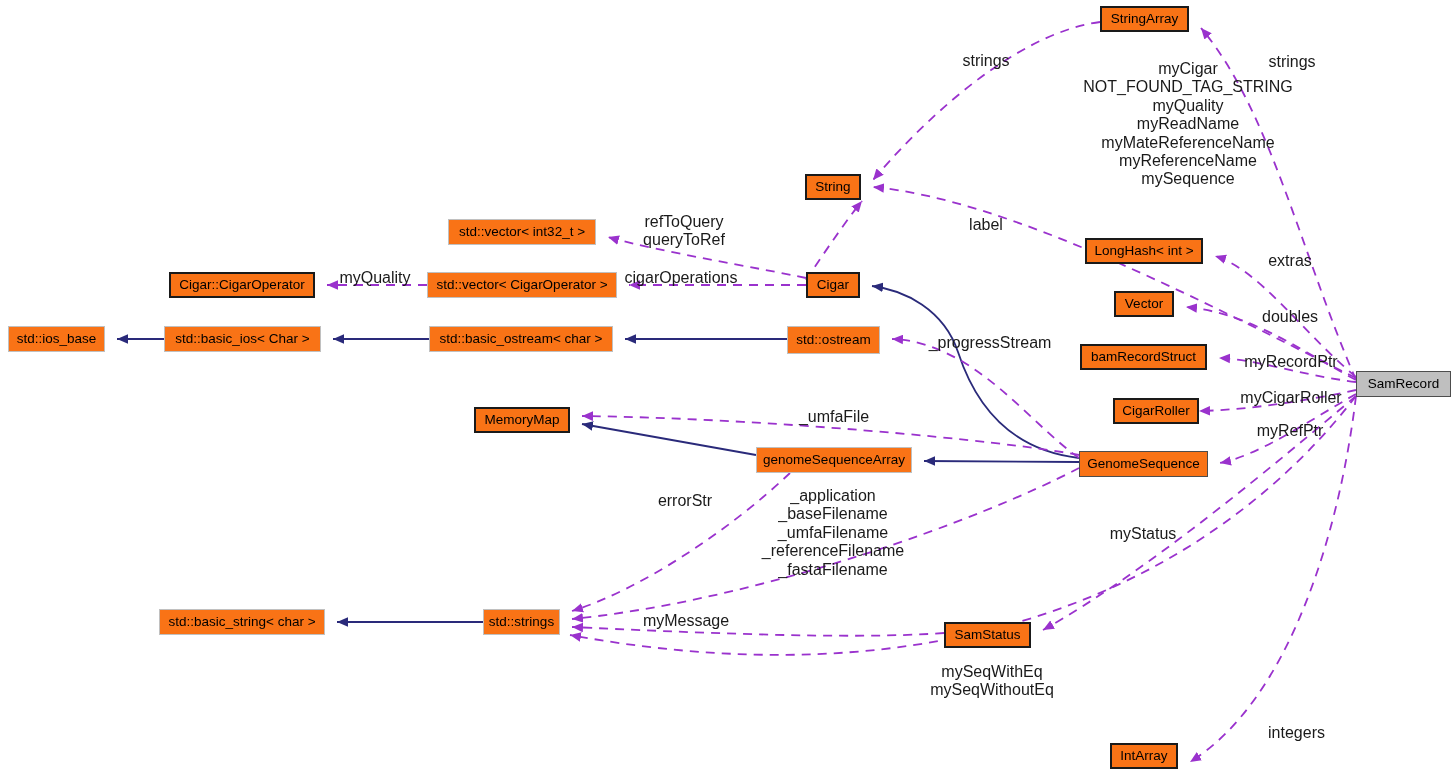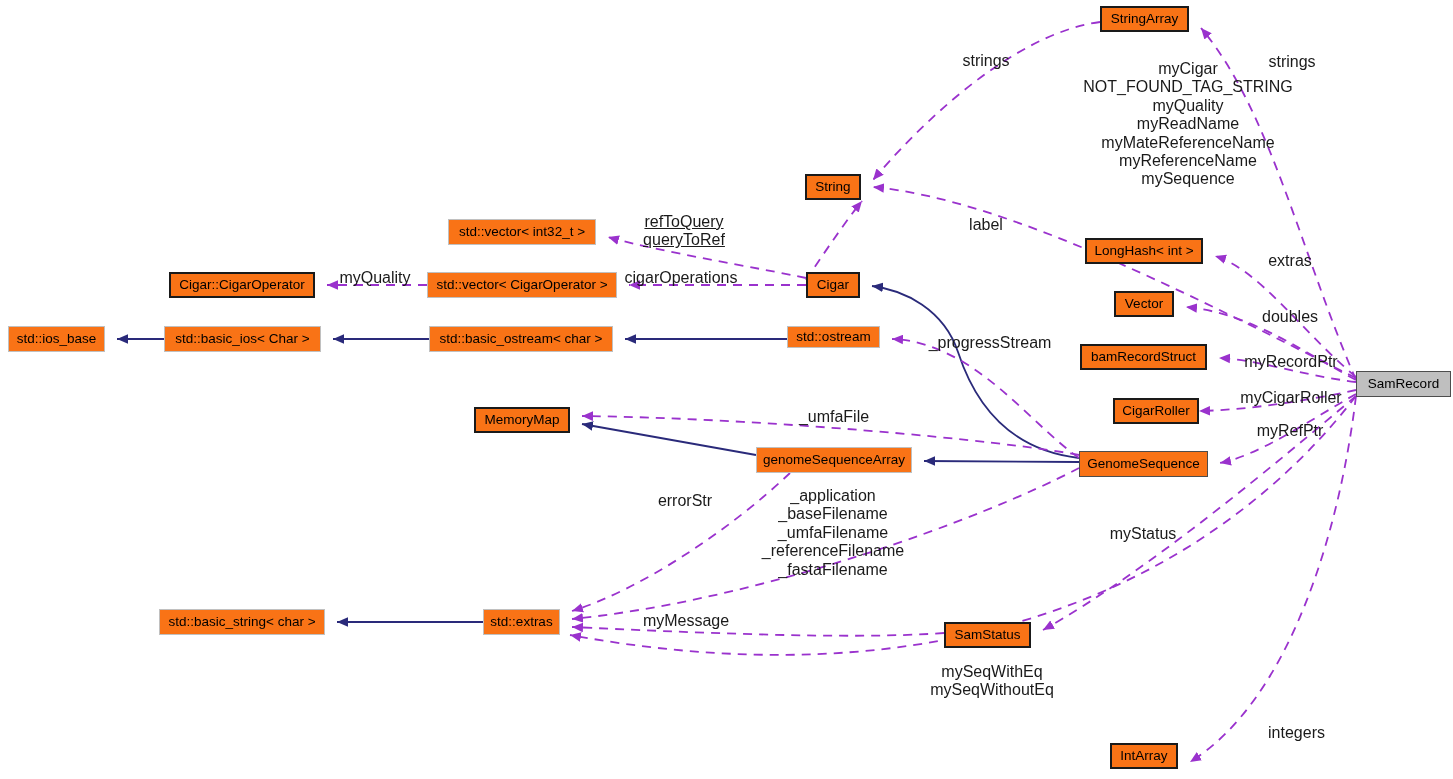--- a/index.html
+++ b/index.html
@@ -119,21 +119,21 @@
   </div>
 
   <div class="node" style="left:164px;top:326px;width:157px;height:26px;">
     <span>std::basic_ios&lt; Char &gt;</span>
   </div>
 
   <div class="node" style="left:429px;top:326px;width:184px;height:26px;">
     <span>std::basic_ostream&lt; char &gt;</span>
   </div>
 
-  <div class="node" style="left:787px;top:326px;width:93px;height:22px;">
+  <div class="node" style="left:787px;top:326px;width:93px;height:28px;">
     <span>std::ostream</span>
   </div>
 
   <div class="node thick" style="left:1080px;top:344px;width:127px;height:26px;">
     <span>bamRecordStruct</span>
   </div>
 
   <div class="node highlight" style="left:1356px;top:371px;width:95px;height:26px;">
     <span>SamRecord</span>
   </div>
@@ -152,21 +152,21 @@
 
   <div class="node mid" style="left:1079px;top:451px;width:129px;height:26px;">
     <span>GenomeSequence</span>
   </div>
 
   <div class="node" style="left:159px;top:609px;width:166px;height:26px;">
     <span>std::basic_string&lt; char &gt;</span>
   </div>
 
   <div class="node" style="left:483px;top:609px;width:77px;height:26px;">
-    <span>std::extras</span>
+    <span>std::strings</span>
   </div>
 
   <div class="node thick" style="left:944px;top:622px;width:87px;height:26px;">
     <span>SamStatus</span>
   </div>
 
   <div class="node thick" style="left:1110px;top:743px;width:68px;height:26px;">
     <span>IntArray</span>
   </div>
 
@@ -175,21 +175,21 @@
   <div class="elabel" style="left:1292px;top:53px;transform:translateX(-50%);">strings</div>
 
   <div class="elabel multi" style="left:1143px;top:60px;transform:translateX(-50%);white-space:pre;margin-left:45px;">myCigar
 NOT_FOUND_TAG_STRING
 myQuality
 myReadName
 myMateReferenceName
 myReferenceName
 mySequence</div>
 
-  <div class="elabel multi" style="left:684px;top:213px;transform:translateX(-50%);white-space:pre;text-decoration:underline;">refToQuery
+  <div class="elabel multi" style="left:684px;top:213px;transform:translateX(-50%);white-space:pre;">refToQuery
 queryToRef</div>
 
   <div class="elabel" style="left:986px;top:216px;transform:translateX(-50%);">label</div>
 
   <div class="elabel" style="left:1290px;top:252px;transform:translateX(-50%);">extras</div>
 
   <div class="elabel" style="left:375px;top:269px;transform:translateX(-50%);">myQuality</div>
 
   <div class="elabel" style="left:681px;top:269px;transform:translateX(-50%);">cigarOperations</div>
 

